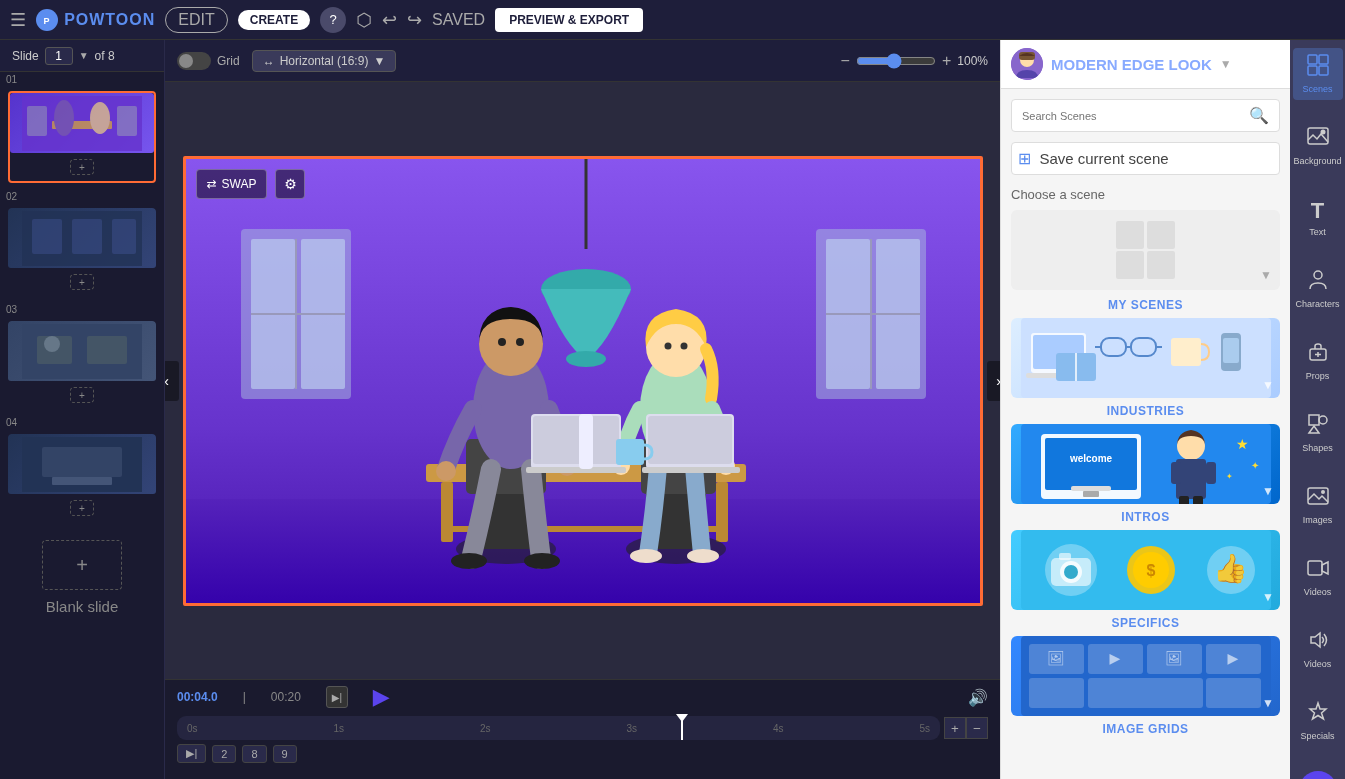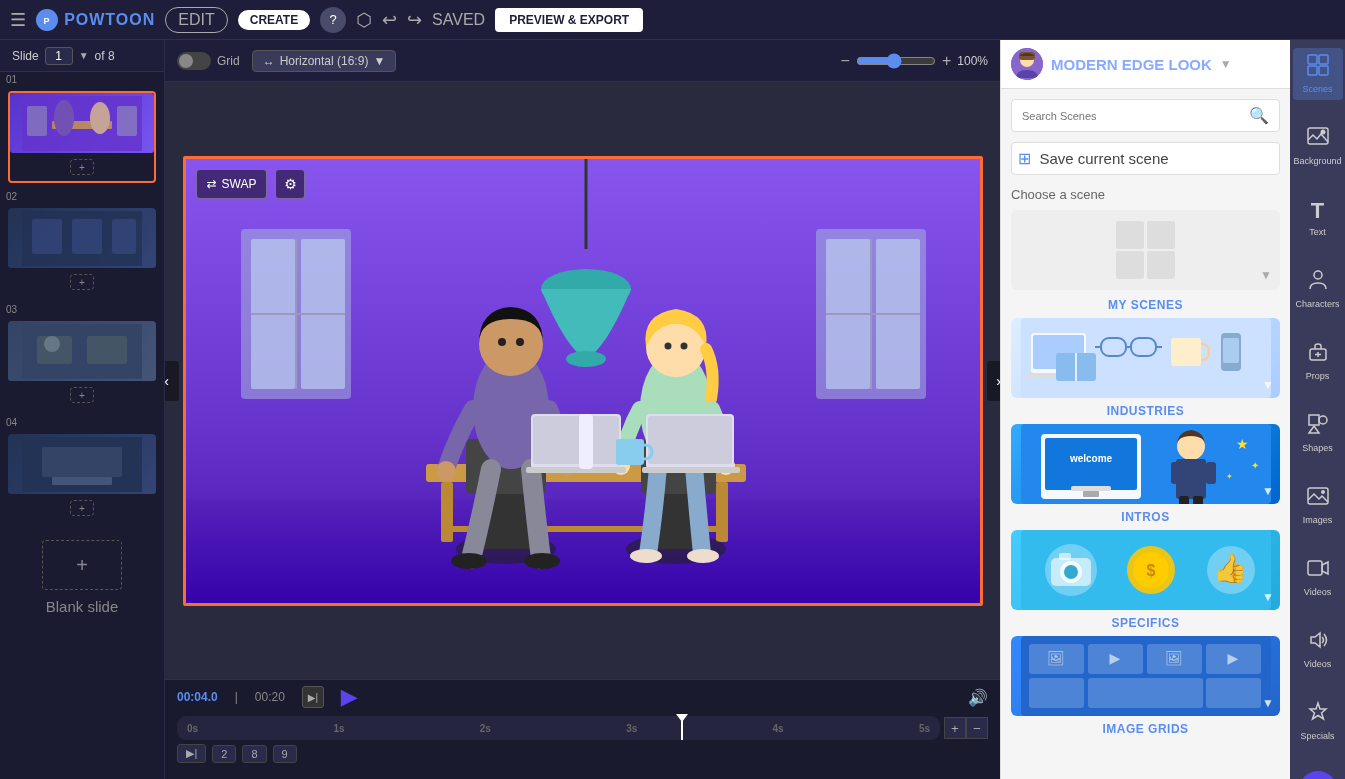--- a/index.html
+++ b/index.html
@@ -141,39 +141,39 @@
     }
     .nav-arrow.left { left: -28px; }
     .nav-arrow.right { right: -28px; }
 
     
     #timeline {
       height: 100px; background: #1a1a2e; border-top: 1px solid #333;
       display: flex; flex-direction: column;
     }
     .timeline-controls {
-      display: flex; align-items: center; padding: 4px 12px; gap: 17px;
+      display: flex; align-items: center; padding: 4px 12px; gap: 25px;
     }
     .time-display { color: #5b8def; font-size: 12px; font-weight: bold; }
     .time-total { color: #888; font-size: 12px; }
     .play-btn {
       background: none; border: none; color: #5b44ee; font-size: 22px; cursor: pointer;
     }
     .play-frame-btn {
       background: #333; border: 1px solid #555; color: #aaa;
       width: 22px; height: 22px; border-radius: 3px; font-size: 10px; cursor: pointer;
     }
     .volume-btn { margin-left: auto; background: none; border: none; color: #aaa; font-size: 16px; cursor: pointer; }
     .timeline-ruler {
       display: flex; align-items: center; padding: 2px 12px; color: #666; font-size: 10px; gap: 0;
       position: relative; overflow: hidden;
     }
     .ruler-track {
       height: 24px; flex: 1; background: #252540; border-radius: 9px;
-      position: relative; display: flex; align-items: center; font-weight: bold;
+      position: relative; display: flex; align-items: center;
     }
     .ruler-marks { display: flex; width: 100%; justify-content: space-between; padding: 0 10px; }
     .playhead {
       position: absolute; left: 66%; top: 0; bottom: 0;
       width: 2px; background: #fff;
     }
     .playhead-arrow {
       position: absolute; top: -2px; left: 50%; transform: translateX(-50%);
       width: 0; height: 0;
       border-left: 6px solid transparent; border-right: 6px solid transparent;

